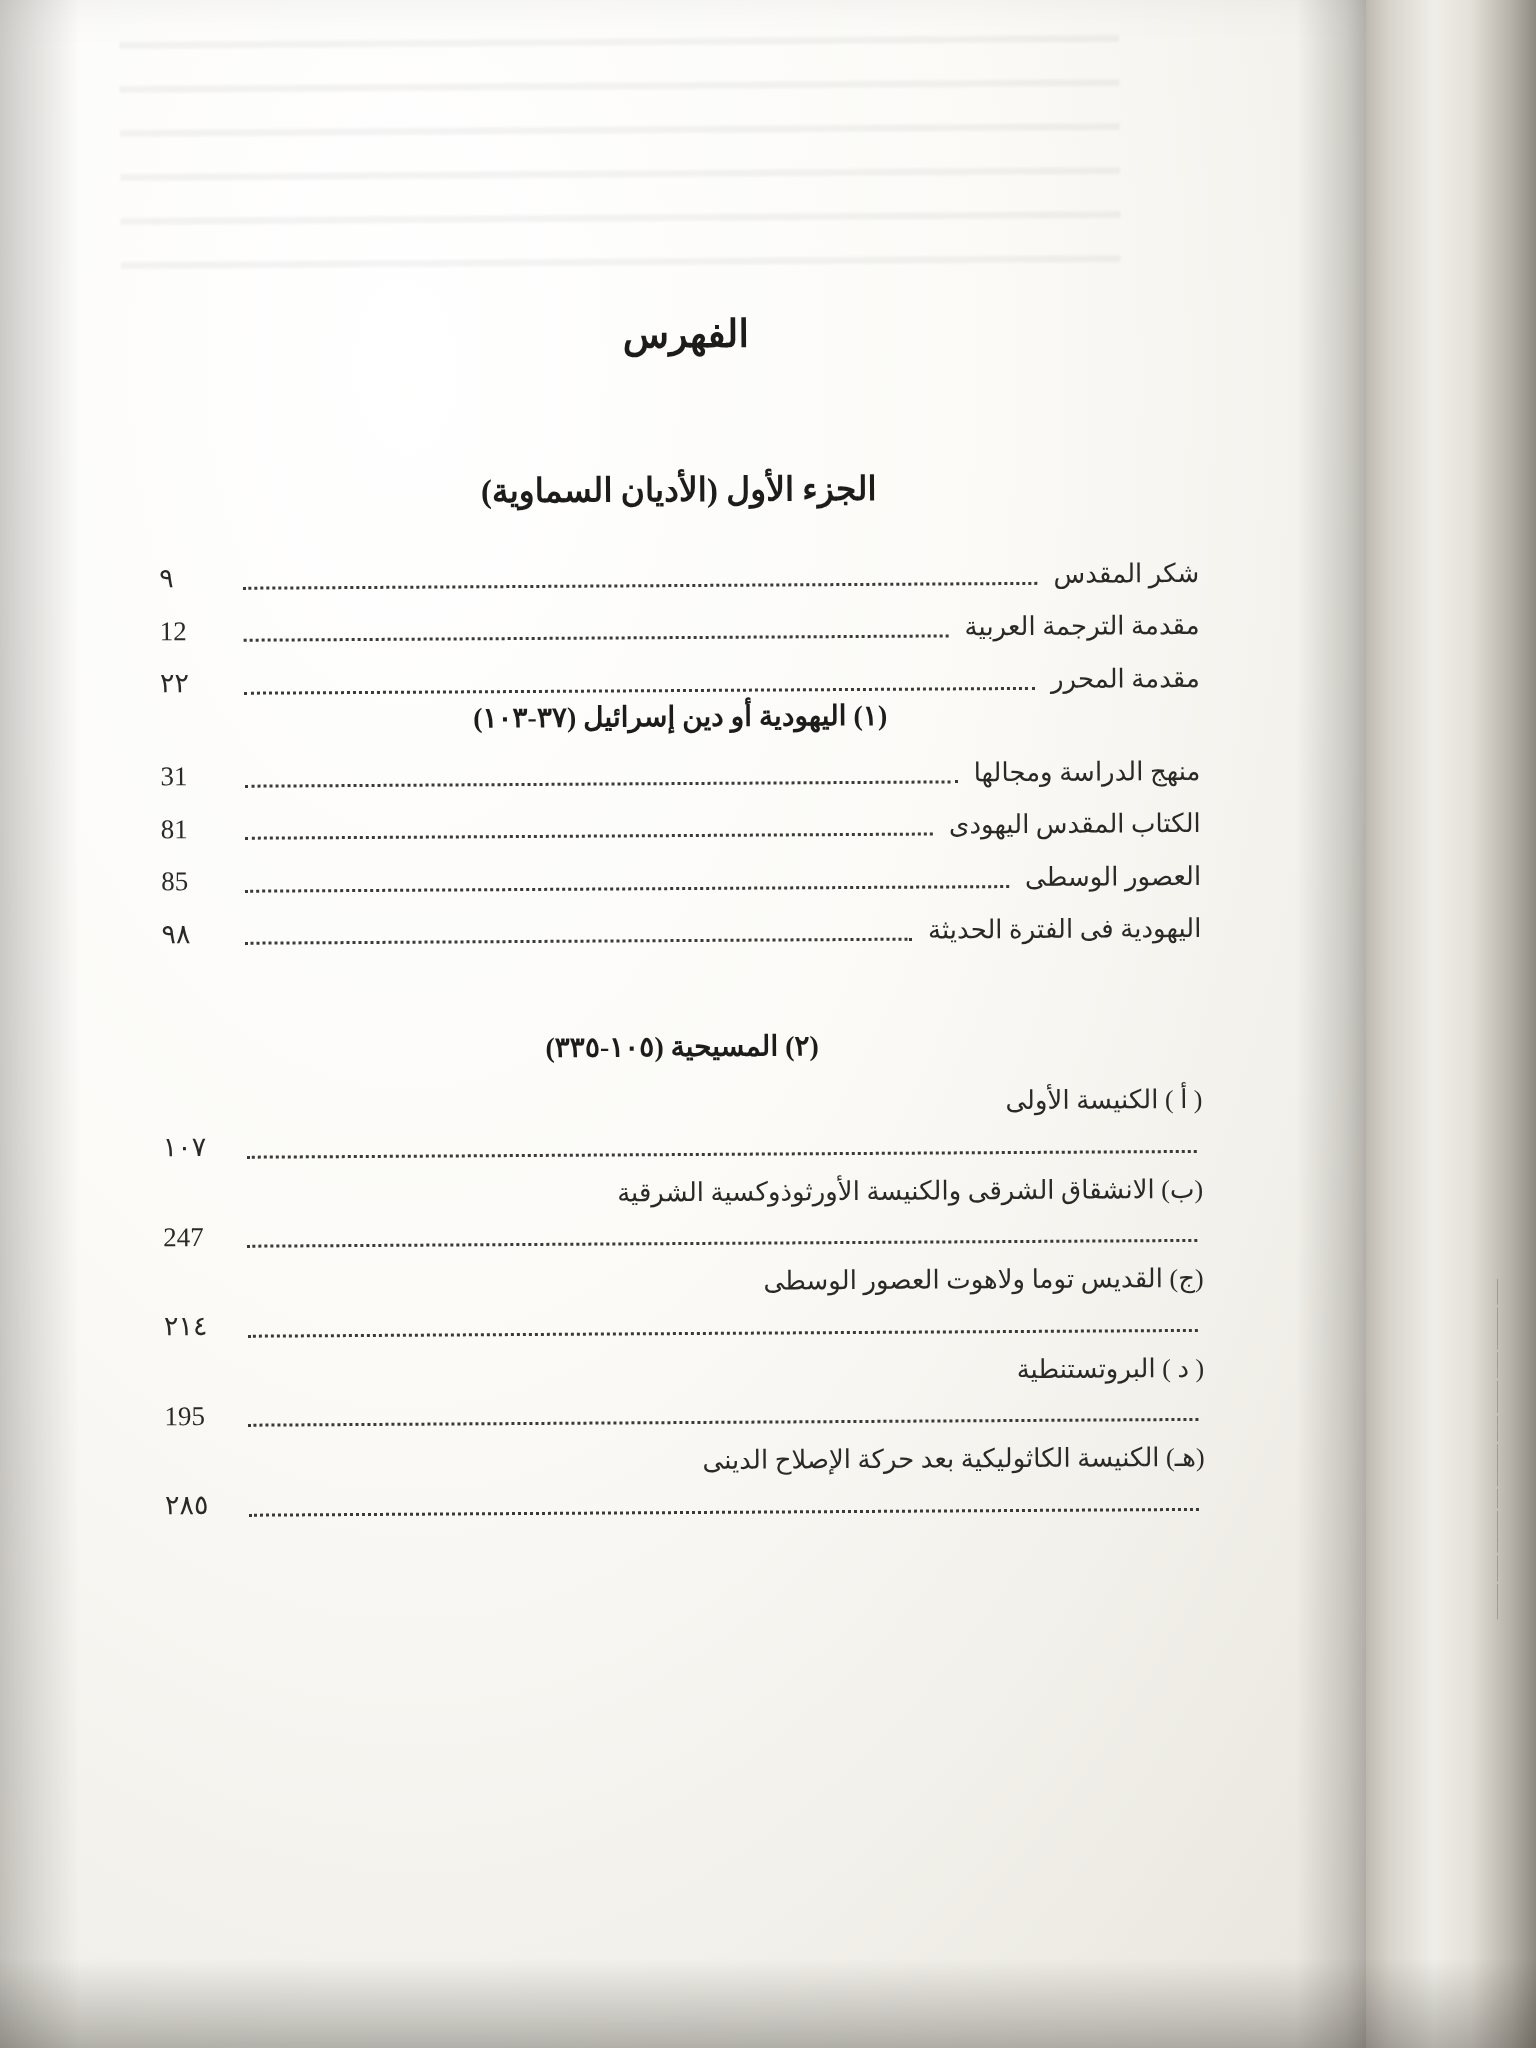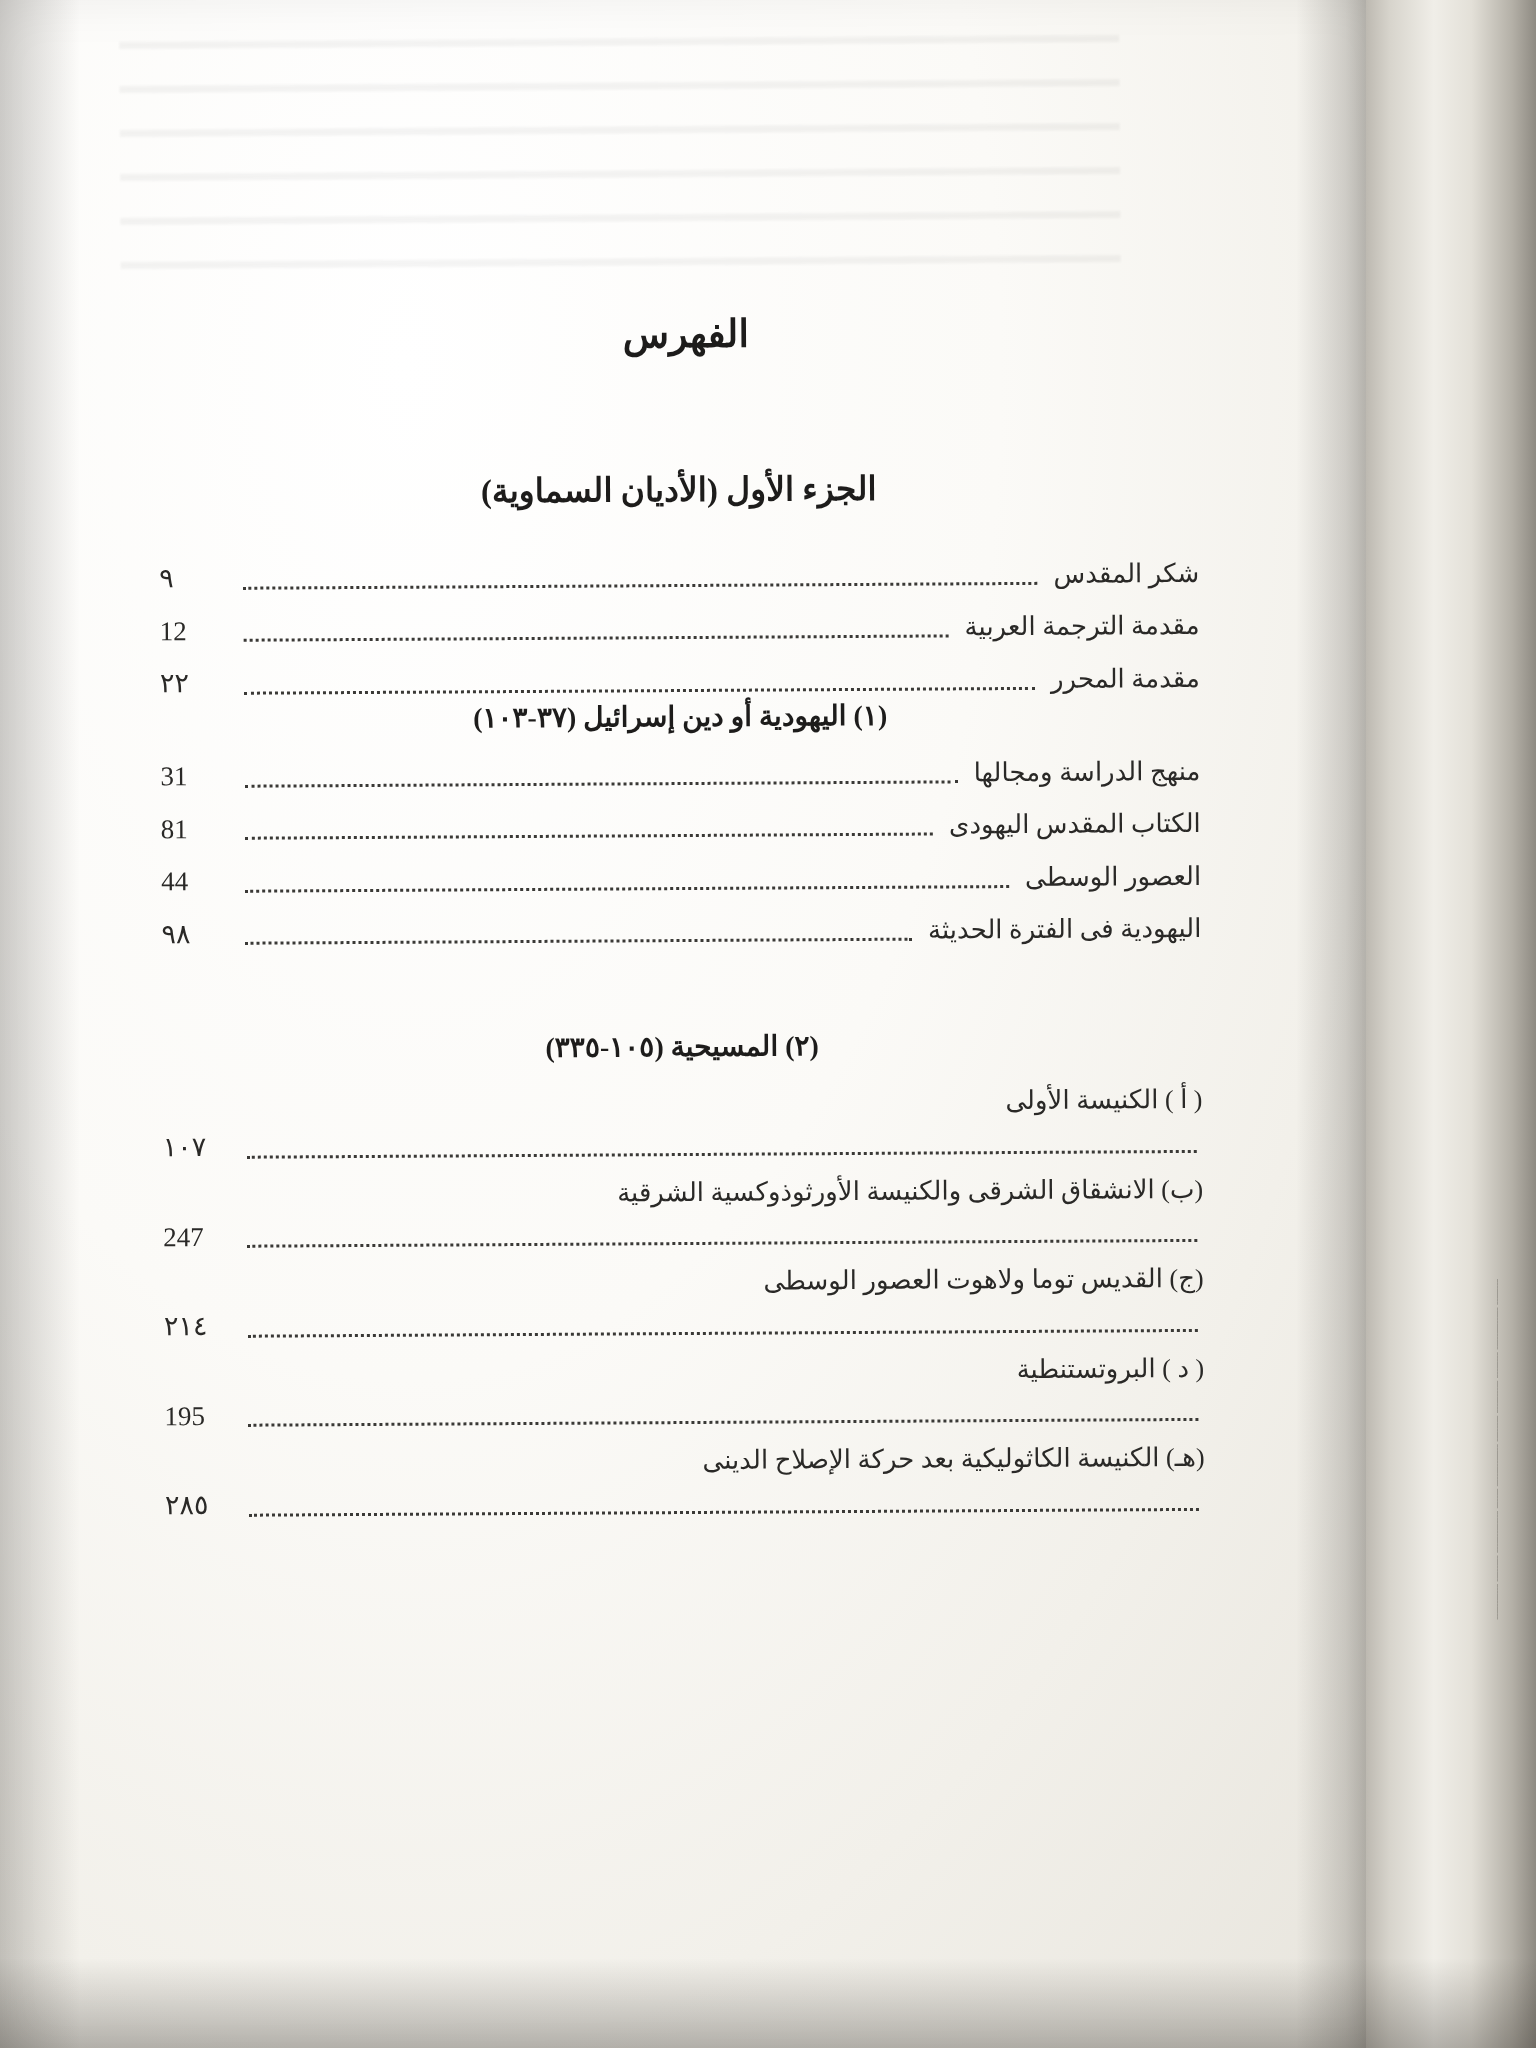--- a/index.html
+++ b/index.html
@@ -244,21 +244,21 @@
 
       <div class="entry">
         <span class="label">الكتاب المقدس اليهودى</span>
         <span class="leader"></span>
         <span class="page-num">81</span>
       </div>
 
       <div class="entry">
         <span class="label">العصور الوسطى</span>
         <span class="leader"></span>
-        <span class="page-num">44</span>
+        <span class="page-num">85</span>
       </div>
 
       <div class="entry">
         <span class="label">اليهودية فى الفترة الحديثة</span>
         <span class="leader"></span>
         <span class="page-num">٩٨</span>
       </div>
     </div>
 
     <div class="block blk-two">

